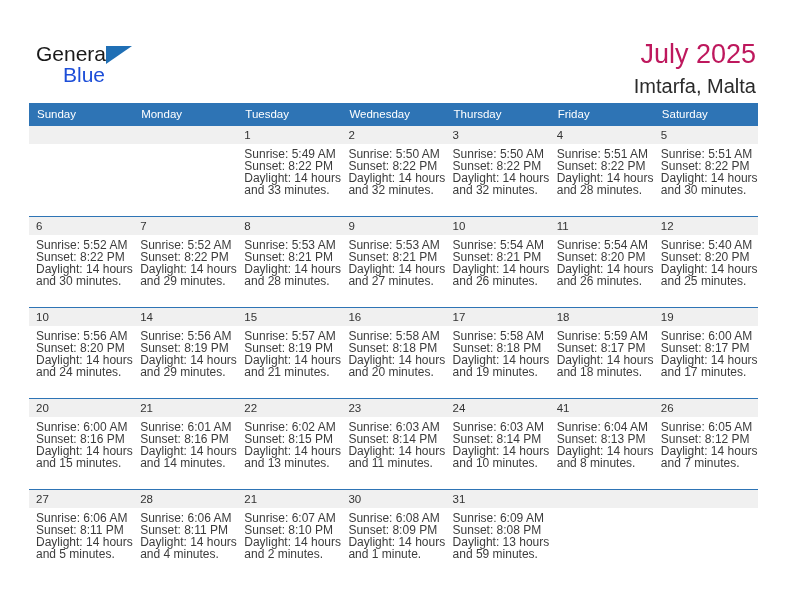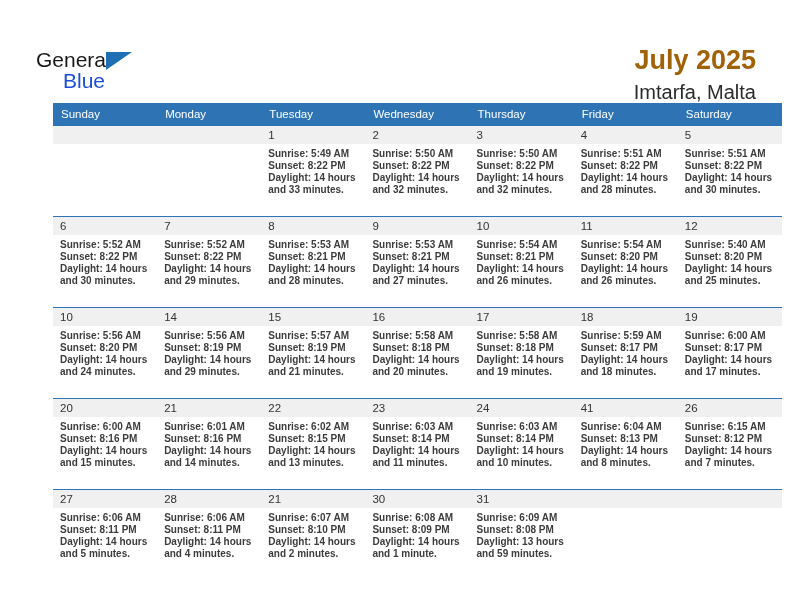--- a/index.html
+++ b/index.html
@@ -17,21 +17,21 @@
     position: relative;
     width: 792px;
     height: 612px;
     box-sizing: border-box;
   }
 
   
   .header {
     position: absolute;
     left: 0;
-    top: 12px;
+    top: 6px;
     width: 792px;
     height: 103px;
   }
   .logo {
     position: absolute;
     left: 36px;
     top: 36px;
     width: 110px;
     height: 48px;
   }
@@ -65,40 +65,39 @@
   }
 
   .title-block {
     position: absolute;
     right: 36px;
     top: 32px;
     text-align: right;
   }
   .title-main {
     font-size: 27px;
-    color: #a16207;
+    color: #be185d;
     line-height: 32px;
-    font-weight: bold;
+    font-weight: normal;
     white-space: nowrap;
   }
   .title-sub {
     font-size: 20px;
     color: #2b2b2b;
     line-height: 20px;
     margin-top: 6px;
     white-space: nowrap;
   }
 
   
   .calendar {
     position: absolute;
     left: 29px;
     top: 103px;
     width: 729px;
-    margin-left: 24px;
   }
   .cal-table {
     border-collapse: collapse;
     table-layout: fixed;
     width: 729px;
   }
   .cal-table col { width: 104.14px; }
 
   thead th {
     background: #2e74b5;
@@ -135,24 +134,23 @@
     background: #f0f0f0;
     height: 18px;
     line-height: 18px;
     padding-left: 7px;
     font-size: 11.5px;
     color: #333333;
     box-sizing: border-box;
   }
   .cell-body {
     padding: 4px 6px 0 7px;
-    font-size: 10px;
+    font-size: 12px;
     line-height: 12.1px;
     color: #3c3c3c;
-    font-weight: bold;
   }
   .cell-body div { white-space: nowrap; }
 
   td.empty .daynum-band { color: transparent; }
 </style>
 </head>
 <body>
 
 <div class="page">
 
@@ -489,21 +487,21 @@
                 <div>Sunset: 8:13 PM</div>
                 <div>Daylight: 14 hours</div>
                 <div>and 8 minutes.</div>
               </div>
             </div>
           </td>
           <td>
             <div class="cell-inner">
               <div class="daynum-band">26</div>
               <div class="cell-body">
-                <div>Sunrise: 6:15 AM</div>
+                <div>Sunrise: 6:05 AM</div>
                 <div>Sunset: 8:12 PM</div>
                 <div>Daylight: 14 hours</div>
                 <div>and 7 minutes.</div>
               </div>
             </div>
           </td>
         </tr>
 
         <tr class="week-row">
           <td>

